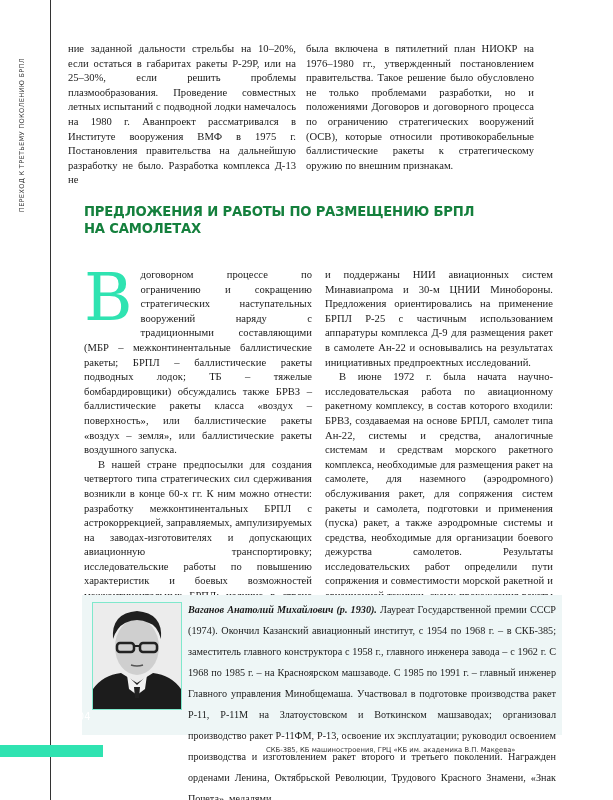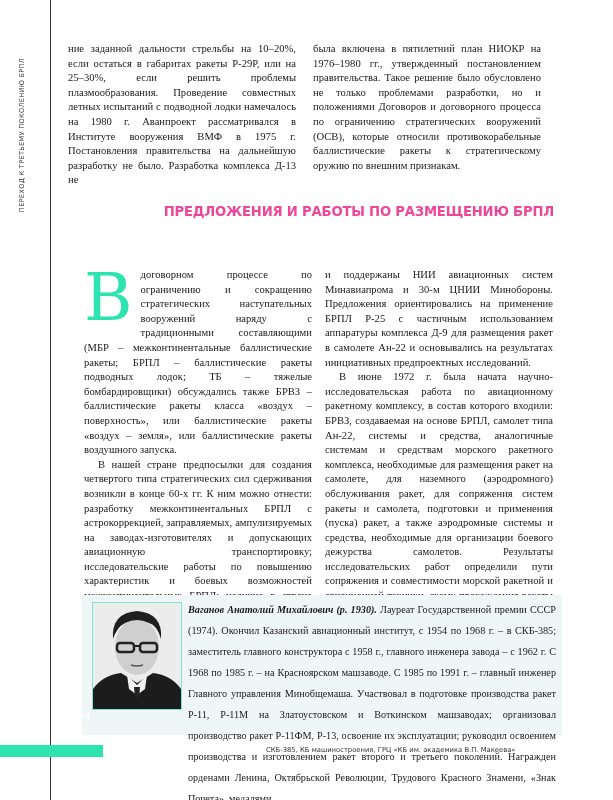--- a/index.html
+++ b/index.html
@@ -13,25 +13,25 @@
     display: flex; align-items: center; justify-content: center;
   }
   .running-head span {
     display: block; transform: rotate(-90deg); white-space: nowrap;
     font-family: "DejaVu Sans", sans-serif; font-size: 6.6px; letter-spacing: 0.3px; color: #333;
   }
   .col { position: absolute; font-size: 10.6px; line-height: 14.6px; text-align: justify; }
   .col p { margin: 0; hyphens: manual; }
   .col p.indent { text-indent: 14px; }
   #top-left { left: 68px; top: 42px; width: 228px; }
-  #top-right { left: 313px; top: 42px; width: 228px; }
+  #top-right { left: 306px; top: 42px; width: 228px; }
   .section-title {
-    position: absolute; left: 84px; top: 203px; width: 470px; text-align: right;
+    position: absolute; left: 84px; top: 203px; width: 470px; text-align: left;
     font-family: "DejaVu Sans", sans-serif; font-weight: bold; font-size: 13.2px; line-height: 17px;
-    color: #ec4899; letter-spacing: -0.2px;
+    color: #15803d; letter-spacing: -0.2px;
   }
   #main-left { left: 84px; top: 268px; width: 228px; }
   #main-right { left: 325px; top: 268px; width: 228px; }
   .dropcap {
     float: left; font-family: "DejaVu Serif", serif; font-size: 66px; line-height: 56px;
     color: #2fe3b1; margin: 2px 8px 0 0; height: 58px;
   }
   .bio-box {
     position: absolute; left: 82px; top: 595px; width: 480px; height: 140px; background: #eef6f6;
   }
@@ -67,20 +67,21 @@
 
 <div class="col" id="top-left">
   <p>ние заданной дальности стрельбы на 10–20%, если остаться в габаритах ракеты Р-29Р, или на 25–30%, если решить проблемы плазмообразования. Проведение совместных летных испытаний с подводной лодки намечалось на 1980 г. Аванпроект рассматривался в Институте вооружения ВМФ в 1975 г. Постановления правительства на дальнейшую разработку не было. Разработка комплекса Д-13 не</p>
 </div>
 <div class="col" id="top-right">
   <p>была включена в пятилетний план НИОКР на 1976–1980 гг., утвержденный постановлением правительства. Такое решение было обусловлено не только проблемами разработки, но и положениями Договоров и договорного процесса по ограничению стратегических вооружений (ОСВ), которые относили противокорабельные баллистические ракеты к стратегическому оружию по внешним признакам.</p>
 </div>
 
 <div class="section-title">
   <div>ПРЕДЛОЖЕНИЯ И РАБОТЫ ПО РАЗМЕЩЕНИЮ БРПЛ</div>
+  <div>НА САМОЛЕТАХ</div>
 </div>
 
 <div class="col" id="main-left">
   <p><span class="dropcap">В</span><span> договорном процессе по ограничению и сокращению стратегических наступательных вооружений наряду с традиционными составляющими (МБР – межконтинентальные баллистические ракеты; БРПЛ – баллистические ракеты подводных лодок; ТБ – тяжелые бомбардировщики) обсуждались также БРВЗ – баллистические ракеты класса «воздух – поверхность», или баллистические ракеты «воздух – земля», или баллистические ракеты воздушного запуска.</span></p>
   <p class="indent">В нашей стране предпосылки для создания четвертого типа стратегических сил сдерживания возникли в конце 60-х гг. К ним можно отнести: разработку межконтинентальных БРПЛ с астрокоррекцией, заправляемых, ампулизируемых на заводах-изготовителях и допускающих авиационную транспортировку; исследовательские работы по повышению характеристик и боевых возможностей межконтинентальных БРПЛ; наличие в стране серийных и разрабатываемых тяжелых транспортных самолетов. Именно это стало основой для работ по новому типу мобильного, неуязвимого стратегического оружия сдерживания. Предложения по этому направлению были подготовлены КБ машиностроения, КБ О.К. Антонова, ЦНИИ машиностроения</p>
 </div>
 <div class="col" id="main-right">
   <p>и поддержаны НИИ авиационных систем Минавиапрома и 30-м ЦНИИ Минобороны. Предложения ориентировались на применение БРПЛ Р-25 с частичным использованием аппаратуры комплекса Д-9 для размещения ракет в самолете Ан-22 и основывались на результатах инициативных предпроектных исследований.</p>
   <p class="indent">В июне 1972 г. была начата научно-исследовательская работа по авиационному ракетному комплексу, в состав которого входили: БРВЗ, создаваемая на основе БРПЛ, самолет типа Ан-22, системы и средства, аналогичные системам и средствам морского ракетного комплекса, необходимые для размещения ракет на самолете, для наземного (аэродромного) обслуживания ракет, для сопряжения систем ракеты и самолета, подготовки и применения (пуска) ракет, а также аэродромные системы и средства, необходимые для организации боевого дежурства самолетов. Результаты исследовательских работ определили пути сопряжения и совместимости морской ракетной и авиационной техники, схему прохождения ракеты от завода-изготовителя до аэродрома, принципы организации эксплуатации ракет на аэродромах, выработали основные положения и предложения по вариантам его боевого дежурства и применения.</p>
 </div>

